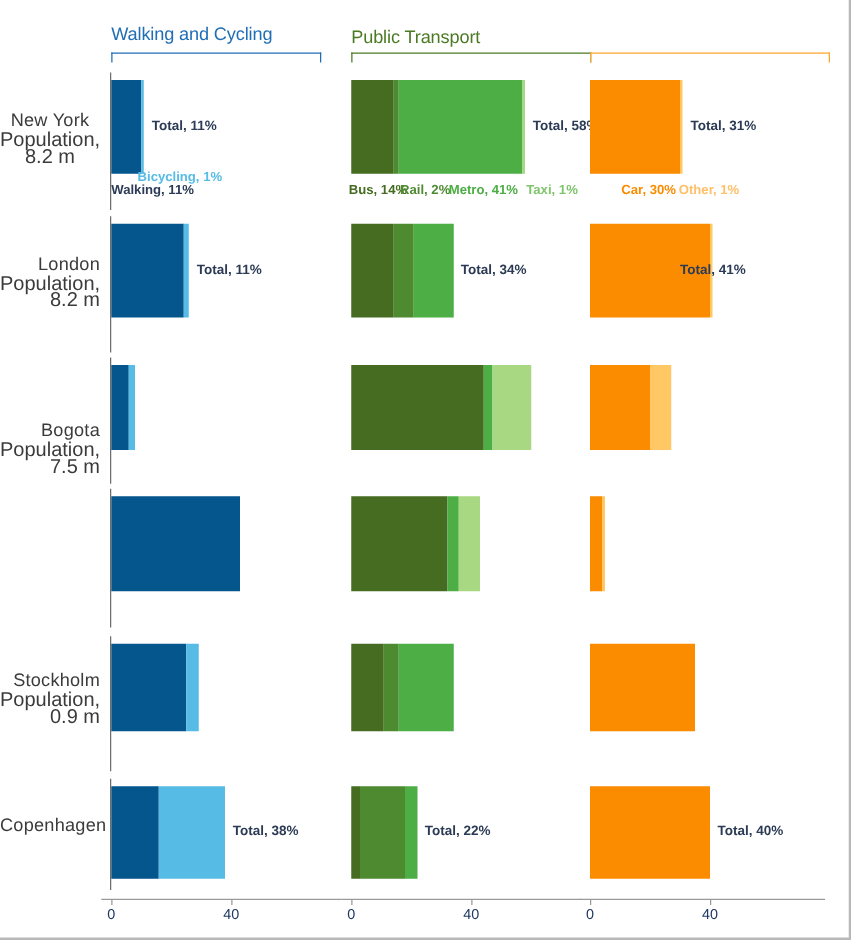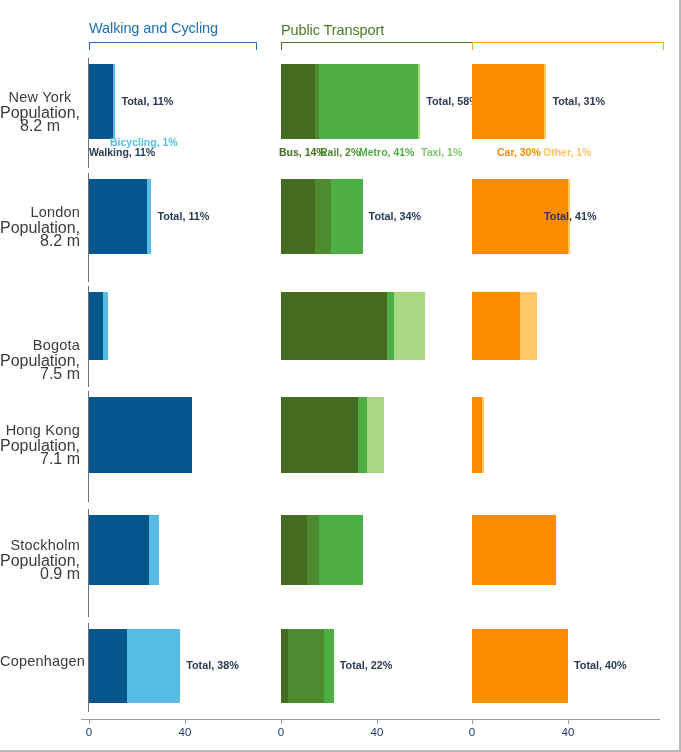--- a/index.html
+++ b/index.html
@@ -133,24 +133,20 @@
         <span class="name">Bogota</span>
         <span class="pop">Population, 7.5 m</span>
       </div>
       <div class="seg" title="Walking, 6%" style="left: 89px; top: 292px; width: 14.4px; height: 68px; background: rgb(4, 86, 140);"></div>
       <div class="seg" title="Bicycling, 2%" style="left: 103.4px; top: 292px; width: 4.8px; height: 68px; background: rgb(86, 188, 229);"></div>
       <div class="seg" title="Bus, 44%" style="left: 281px; top: 292px; width: 105.6px; height: 68px; background: rgb(69, 108, 33);"></div>
       <div class="seg" title="Metro, 3%" style="left: 386.6px; top: 292px; width: 7.2px; height: 68px; background: rgb(76, 174, 69);"></div>
       <div class="seg" title="Taxi, 13%" style="left: 393.8px; top: 292px; width: 31.2px; height: 68px; background: rgb(168, 216, 130);"></div>
       <div class="seg" title="Car, 20%" style="left: 472px; top: 292px; width: 48px; height: 68px; background: rgb(251, 140, 0);"></div>
       <div class="seg" title="Other, 7%" style="left: 520px; top: 292px; width: 16.8px; height: 68px; background: rgb(255, 200, 100);"></div>
-      <div class="city" style="left: 0px; width: 80px; top: 422px;">
-        <span class="name">Hong Kong</span>
-        <span class="pop">Population, 7.1 m</span>
-      </div>
       <div class="seg" title="Walking, 43%" style="left: 89px; top: 397px; width: 103.2px; height: 76px; background: rgb(4, 86, 140);"></div>
       <div class="seg" title="Bus, 32%" style="left: 281px; top: 397px; width: 76.8px; height: 76px; background: rgb(69, 108, 33);"></div>
       <div class="seg" title="Metro, 4%" style="left: 357.8px; top: 397px; width: 9.6px; height: 76px; background: rgb(76, 174, 69);"></div>
       <div class="seg" title="Taxi, 7%" style="left: 367.4px; top: 397px; width: 16.8px; height: 76px; background: rgb(168, 216, 130);"></div>
       <div class="seg" title="Car, 4%" style="left: 472px; top: 397px; width: 9.6px; height: 76px; background: rgb(251, 140, 0);"></div>
       <div class="seg" title="Other, 1%" style="left: 481.6px; top: 397px; width: 2.4px; height: 76px; background: rgb(255, 200, 100);"></div>
       <div class="city" style="left: 0px; width: 80px; top: 537px;">
         <span class="name">Stockholm</span>
         <span class="pop">Population, 0.9 m</span>
       </div>

